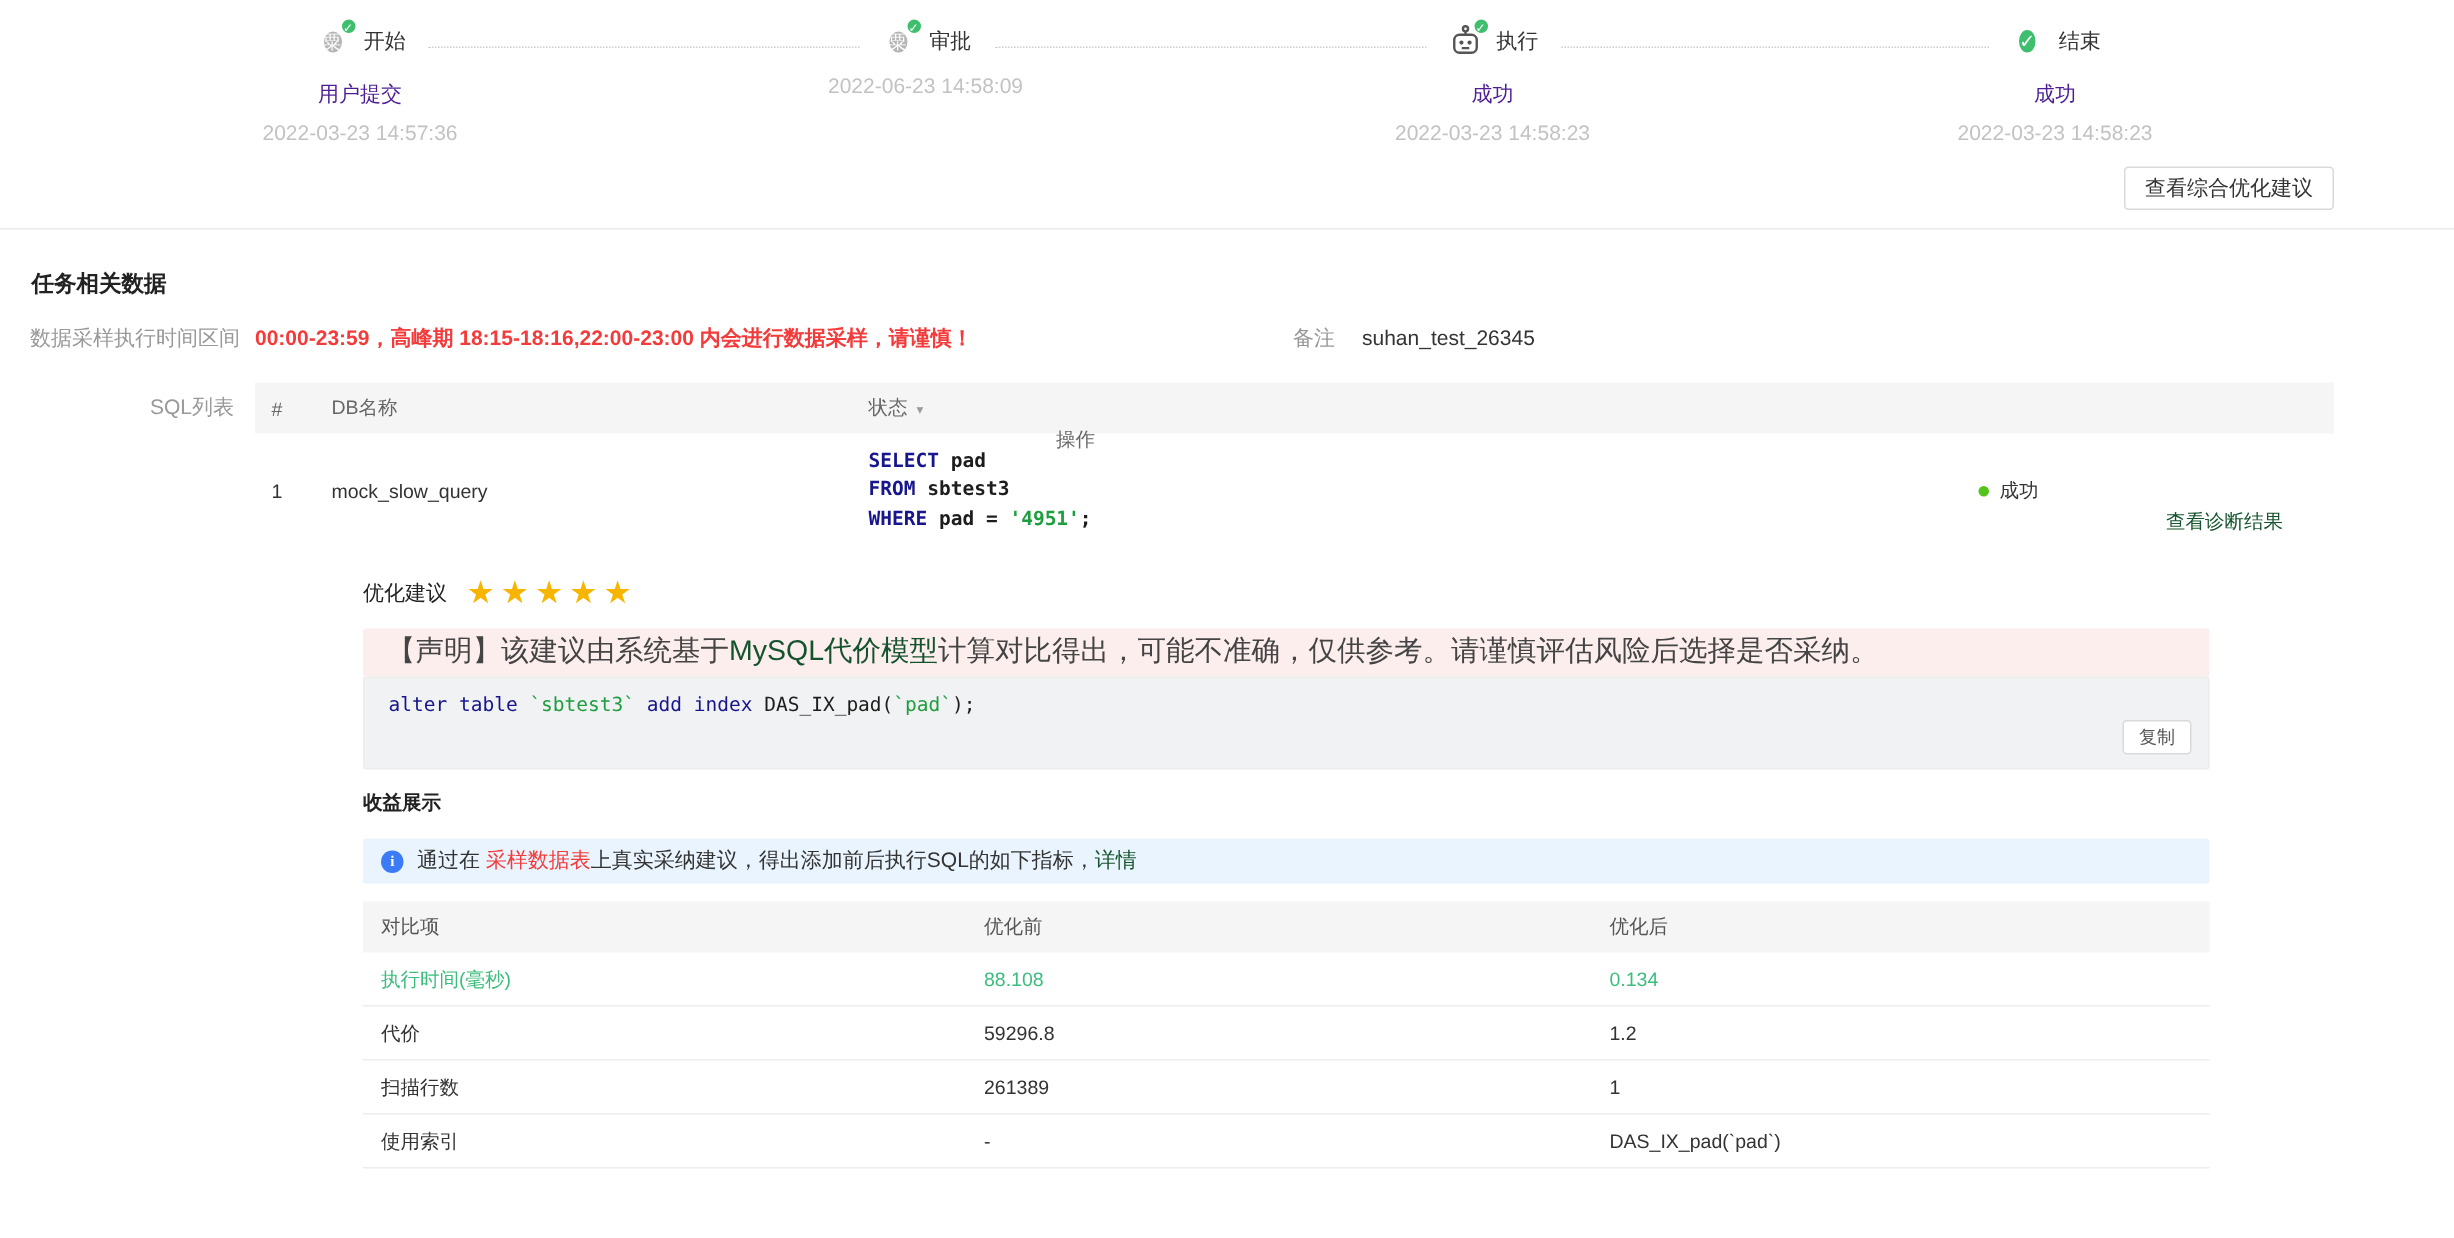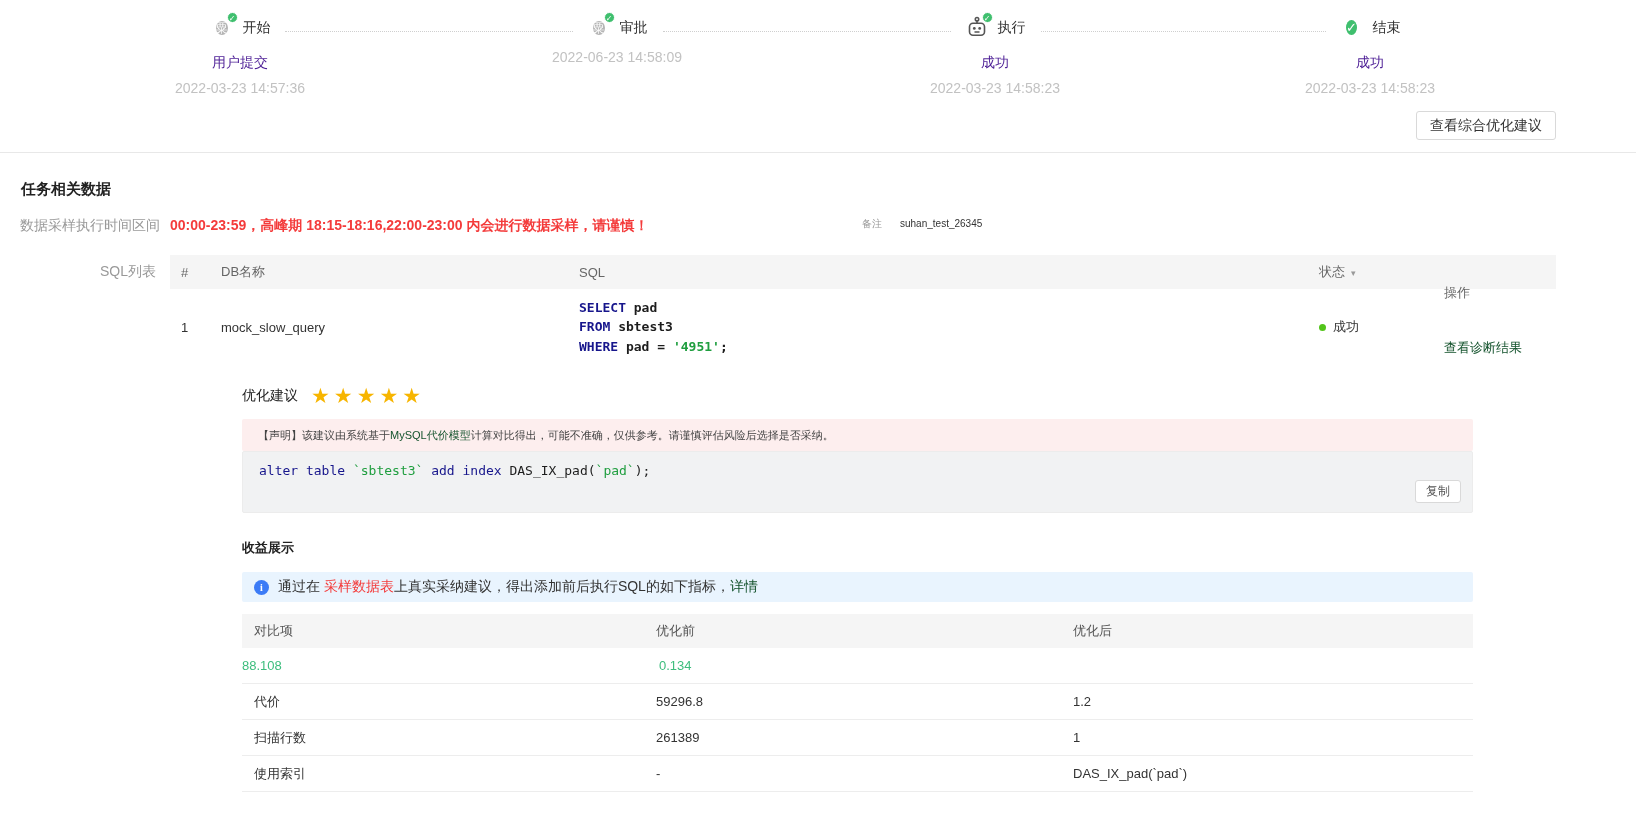--- a/index.html
+++ b/index.html
@@ -23,21 +23,21 @@
   
   .top-btn { position:absolute; top:111px; right:80px; height:29px; padding:0 13px; background:#fff; border:1px solid #d9d9d9; border-radius:3px; font-size:14px; color:#333; line-height:27px; cursor:pointer; }
 
   .divider { position:absolute; top:152px; left:0; width:100%; border-top:1px solid #e8e8e8; }
 
   
   .task-title { position:absolute; top:180px; left:21px; font-size:15px; font-weight:bold; color:#222; }
   .info-row { position:absolute; top:217px; left:0; width:100%; height:20px; }
   .info-label { position:absolute; left:20px; font-size:14px; color:#999; }
   .info-warning { position:absolute; left:170px; font-size:14px; font-weight:bold; color:#f43b3b; }
-  .remark { position:absolute; left:862px; font-size:10px; }
+  .remark { position:absolute; left:862px; font-size:14px; }
   .remark-label { color:#999; margin-right:18px; }
   .remark-value { color:#333; }
 
   
   .sql-list-label { position:absolute; top:263px; left:0; width:156px; text-align:right; font-size:14px; color:#999; }
   .sql-table { position:absolute; top:255px; left:170px; width:1386px; }
   .t-header { display:flex; background:#f5f5f5; height:34px; align-items:center; font-size:13px; color:#666; }
   .t-row { display:flex; align-items:center; min-height:76px; font-size:13px; color:#333; }
   .c-idx { width:40px; padding-left:11px; }
   .c-db { width:369px; padding-left:11px; }
@@ -50,25 +50,25 @@
   .str { color:#1f9e3f; }
   .tick { color:#1f9e3f; }
   .status-dot { display:inline-block; width:7px; height:7px; border-radius:50%; background:#52c41a; margin-right:7px; }
   .link { color:#14532d; cursor:pointer; text-decoration:none; }
 
   
   .detail { margin-left:72px; width:1231px; padding-top:21px; }
   .sug-head { display:flex; align-items:center; gap:13px; }
   .sug-title { font-size:14px; font-weight:normal; color:#222; }
   .stars { color:#f7b500; font-size:21px; letter-spacing:4px; line-height:20px; }
-  .disclaimer { margin-top:13px; background:#fdeeee; border-radius:2px; height:32px; line-height:32px; padding:0 16px; font-size:11px; color:#444; white-space:nowrap; overflow:hidden; }
+  .disclaimer { margin-top:13px; background:#fdeeee; border-radius:2px; height:32px; line-height:32px; padding:0 16px; font-size:19px; color:#444; white-space:nowrap; overflow:hidden; }
   .codebox { position:relative; background:#f1f2f3; border:1px solid #ececec; border-radius:2px; height:62px; padding:9px 16px; }
   .codebox code { font-family:"DejaVu Sans Mono","Liberation Mono",monospace; font-size:13px; color:#1d1d1d; }
   .copy-btn { position:absolute; right:11px; bottom:9px; height:23px; padding:0 10px; font-size:12px; color:#555; background:#fff; border:1px solid #d9d9d9; border-radius:3px; line-height:21px; cursor:pointer; }
-  .benefit-title { margin-top:26px; font-size:13px; font-weight:bold; color:#222; }
+  .benefit-title { margin-top:13px; font-size:13px; font-weight:bold; color:#222; }
   .info-banner { margin-top:15px; background:#e9f4fe; border-radius:2px; height:30px; display:flex; align-items:center; padding:0 12px; font-size:14px; color:#333; gap:9px; }
   .info-icon { flex:0 0 auto; width:15px; height:15px; border-radius:50%; background:#3c7bf6; color:#fff; font-size:10px; font-weight:bold; line-height:15px; text-align:center; font-family:"Liberation Serif",serif; }
   .hl-red { color:#f43b3b; }
 
   .benefit-table { margin-top:12px; width:100%; }
   .b-header { display:flex; background:#f5f5f5; height:34px; align-items:center; font-size:13px; color:#555; }
   .b-row { display:flex; align-items:center; height:36px; font-size:13px; color:#333; border-bottom:1px solid #ededed; }
   .b-c1 { width:414px; padding-left:12px; }
   .b-c2 { width:417px; }
   .b-c3 { flex:1; }
@@ -152,21 +152,20 @@
       <span class="remark-label">备注</span><span class="remark-value">suhan_test_26345</span>
     </span>
   </div>
 
   <div class="sql-list-label">SQL列表</div>
 
   <div class="sql-table">
     <div class="t-header">
       <div class="c-idx">#</div>
       <div class="c-db">DB名称</div>
-      <div class="c-sql">SQL</div>
       <div class="c-status">
         <span>状态</span><span class="sort-caret">▾</span>
       </div>
       <div class="c-action">操作</div>
     </div>
 
     <div class="t-row">
       <div class="c-idx">1</div>
       <div class="c-db">mock_slow_query</div>
       <div class="c-sql">
@@ -205,20 +204,21 @@
         <span><span>通过在 </span><span class="hl-red">采样数据表</span><span>上真实采纳建议，得出添加前后执行SQL的如下指标，</span><a class="link">详情</a></span>
       </div>
 
       <div class="benefit-table">
         <div class="b-header">
           <div class="b-c1">对比项</div>
           <div class="b-c2">优化前</div>
           <div class="b-c3">优化后</div>
         </div>
         <div class="b-row b-green">
+          <div class="b-c1">执行时间(毫秒)</div>
           <div class="b-c2">88.108</div>
           <div class="b-c3">0.134</div>
         </div>
         <div class="b-row">
           <div class="b-c1">代价</div>
           <div class="b-c2">59296.8</div>
           <div class="b-c3">1.2</div>
         </div>
         <div class="b-row">
           <div class="b-c1">扫描行数</div>

